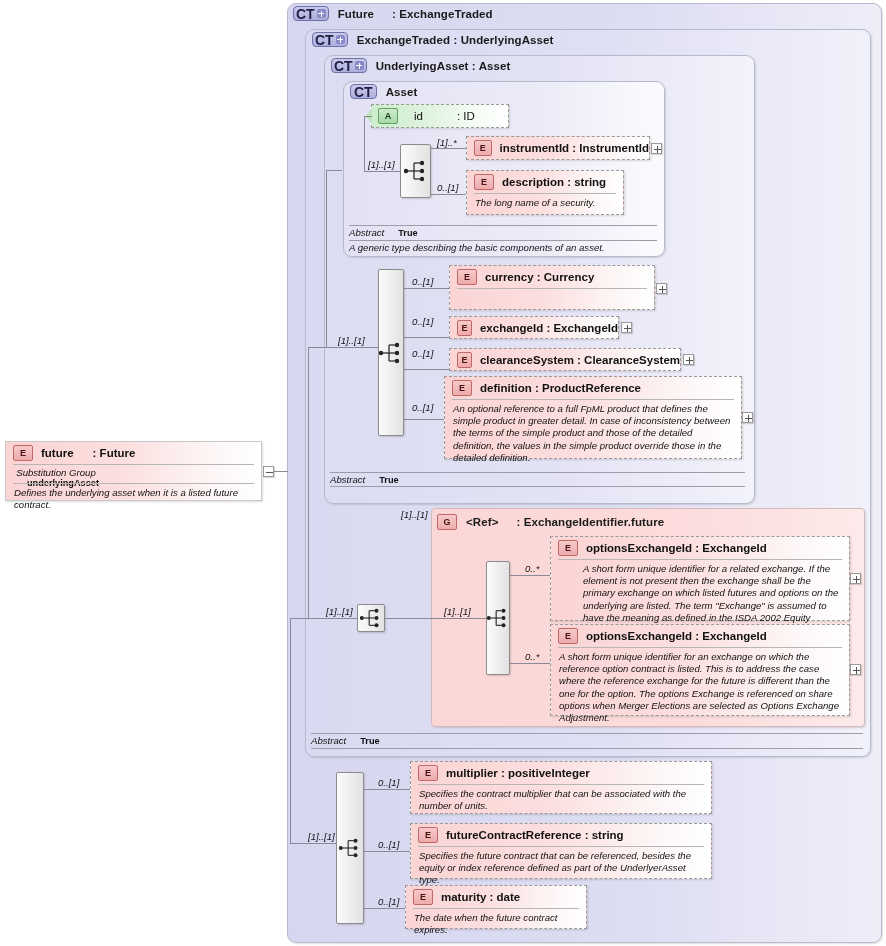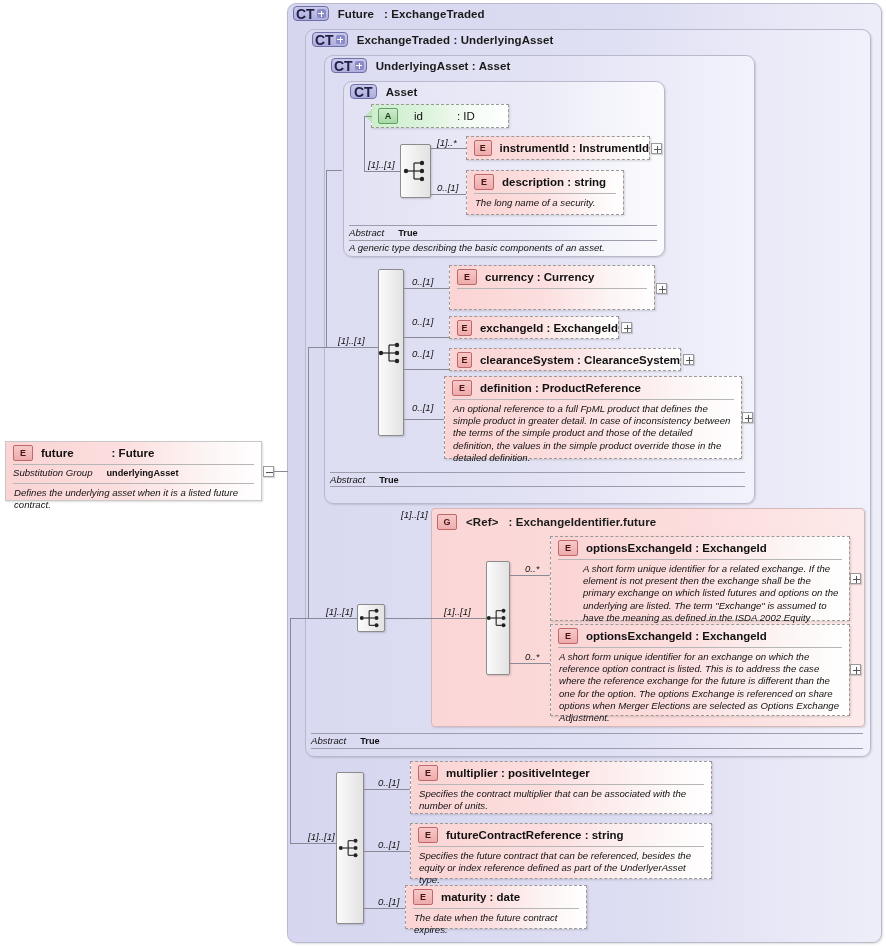--- a/index.html
+++ b/index.html
@@ -36,21 +36,21 @@
   }
 
   
   .hdr{
     position:absolute;display:flex;align-items:center;
     white-space:nowrap;
     font-size:11.5px;font-weight:bold;color:#1a1a1a;
     letter-spacing:.1px;
   }
   .hdr .nm{margin-left:9px;}
-  .hdr .sep{margin-left:10px;}
+  .hdr .sep{margin-left:18px;}
 
   
   .badge{
     display:inline-flex;align-items:center;justify-content:center;
     height:13px;border:1px solid #6f6fa8;border-radius:4px;
     background:linear-gradient(to bottom,#c9c9ea,#aeaedd);
     font-size:14px;font-weight:bold;color:#1e1e46;
     padding:0 2px;line-height:1;letter-spacing:0;
   }
   .badge .pm{
@@ -199,24 +199,24 @@
     <span class="badge" style="padding:0 3px;">
         <span>CT</span>
       </span>
     <span class="nm">Asset</span>
   </div>
 
   <div class="node" style="left:5px;top:441px;width:257px;height:60px;border:1px solid #c8c8c8;">
     <div class="title">
       <span class="ebadge">E</span>
       <span class="tx">future</span>
-      <span style="margin-left:38px;">: Future</span>
-    </div>
-    <div class="rule"></div>
-    <div class="proprow" style="left:7px;top:25px;">
+      <span style="margin-left:19px;">: Future</span>
+    </div>
+    <div class="rule"></div>
+    <div class="proprow" style="left:7px;top:25px;flex-direction:column;">
       <span class="k">Substitution Group</span>
       <span class="v">underlyingAsset</span>
     </div>
     <div class="rule" style="position:absolute;left:0;right:0;top:41px;margin:0 7px;"></div>
     <div class="doc" style="position:absolute;top:42px;left:0;">Defines the underlying asset when it is a listed future contract.</div>
   </div>
   <div class="pmbox" style="left:263px;top:466px;"></div>
   <div class="ln h" style="left:274px;top:471px;width:14px;"></div>
 
   <div class="attr-node" style="left:371px;top:104px;width:138px;height:24px;">

